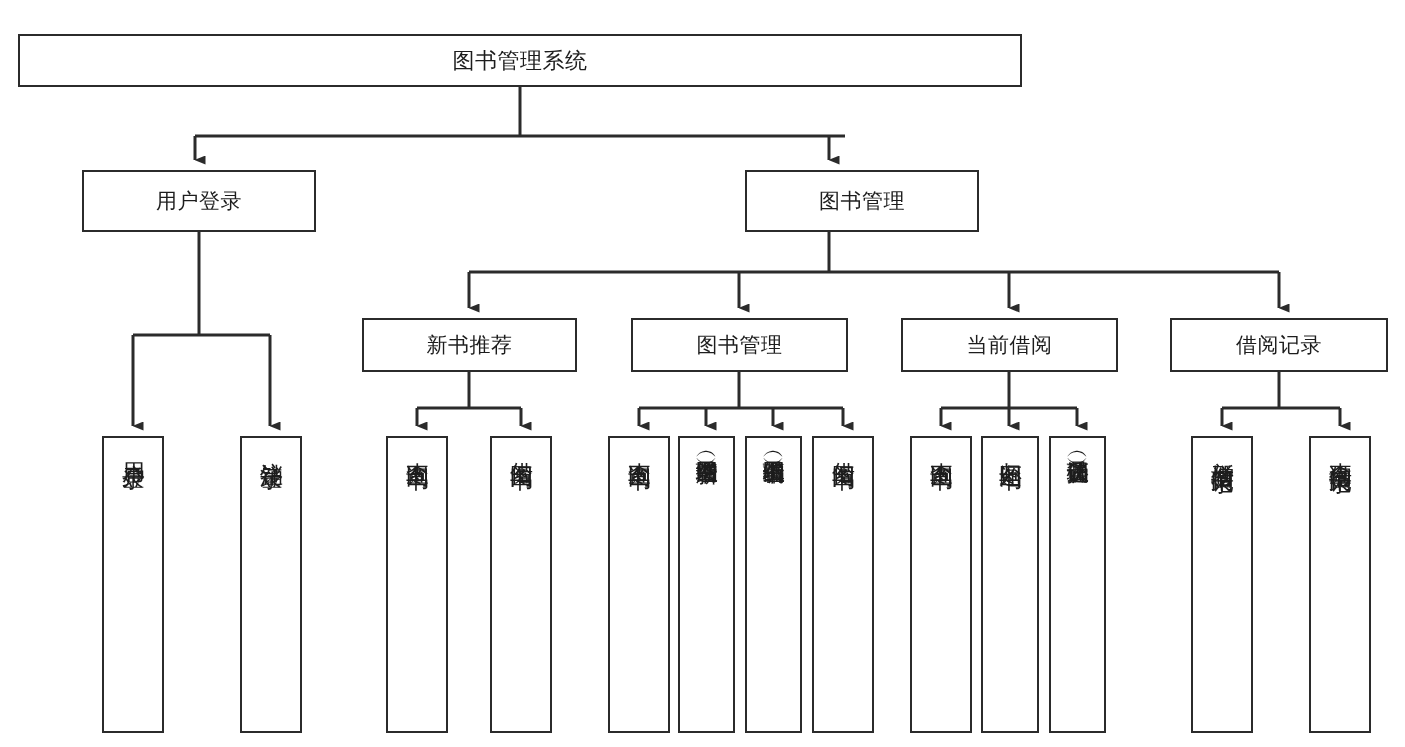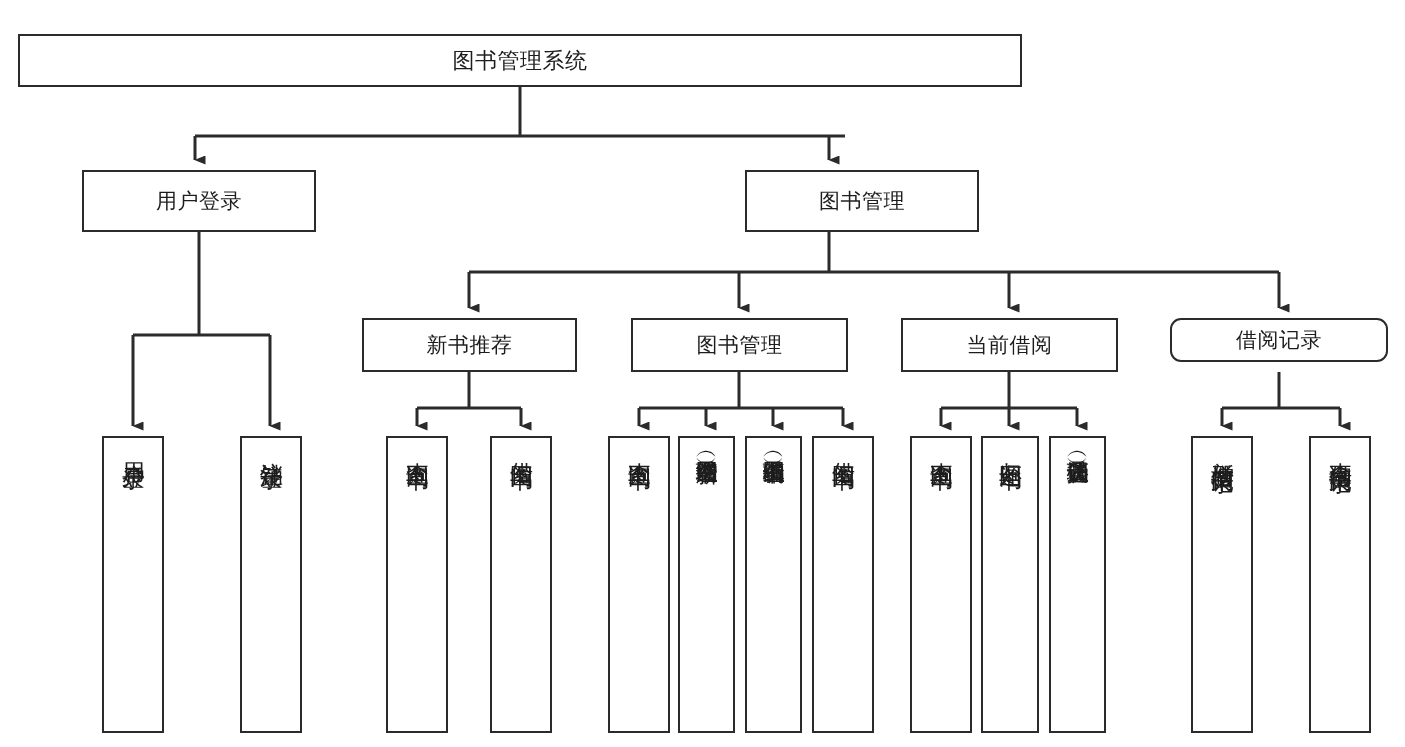--- a/index.html
+++ b/index.html
@@ -148,21 +148,21 @@
 
   <div class="node horiz" style="left:362px; top:318px; width:215px; height:54px;justify-content:center;">
     <span class="node-label">新书推荐</span>
   </div>
   <div class="node horiz" style="left:631px; top:318px; width:217px; height:54px;">
     <span class="node-label">图书管理</span>
   </div>
   <div class="node horiz" style="left:901px; top:318px; width:217px; height:54px;">
     <span class="node-label">当前借阅</span>
   </div>
-  <div class="node horiz" style="left:1170px; top:318px; width:218px; height:44px;border-radius:11px;">
+  <div class="node horiz" style="left:1170px; top:318px; width:218px; height:54px;">
     <span class="node-label">借阅记录</span>
   </div>
 
   <div class="node vert" style="left:102px; top:436px; width:62px; height:297px;">
     <span class="node-label">用户登录</span>
   </div>
   <div class="node vert" style="left:240px; top:436px; width:62px; height:297px;">
     <span class="node-label">注销登录</span>
   </div>
 

